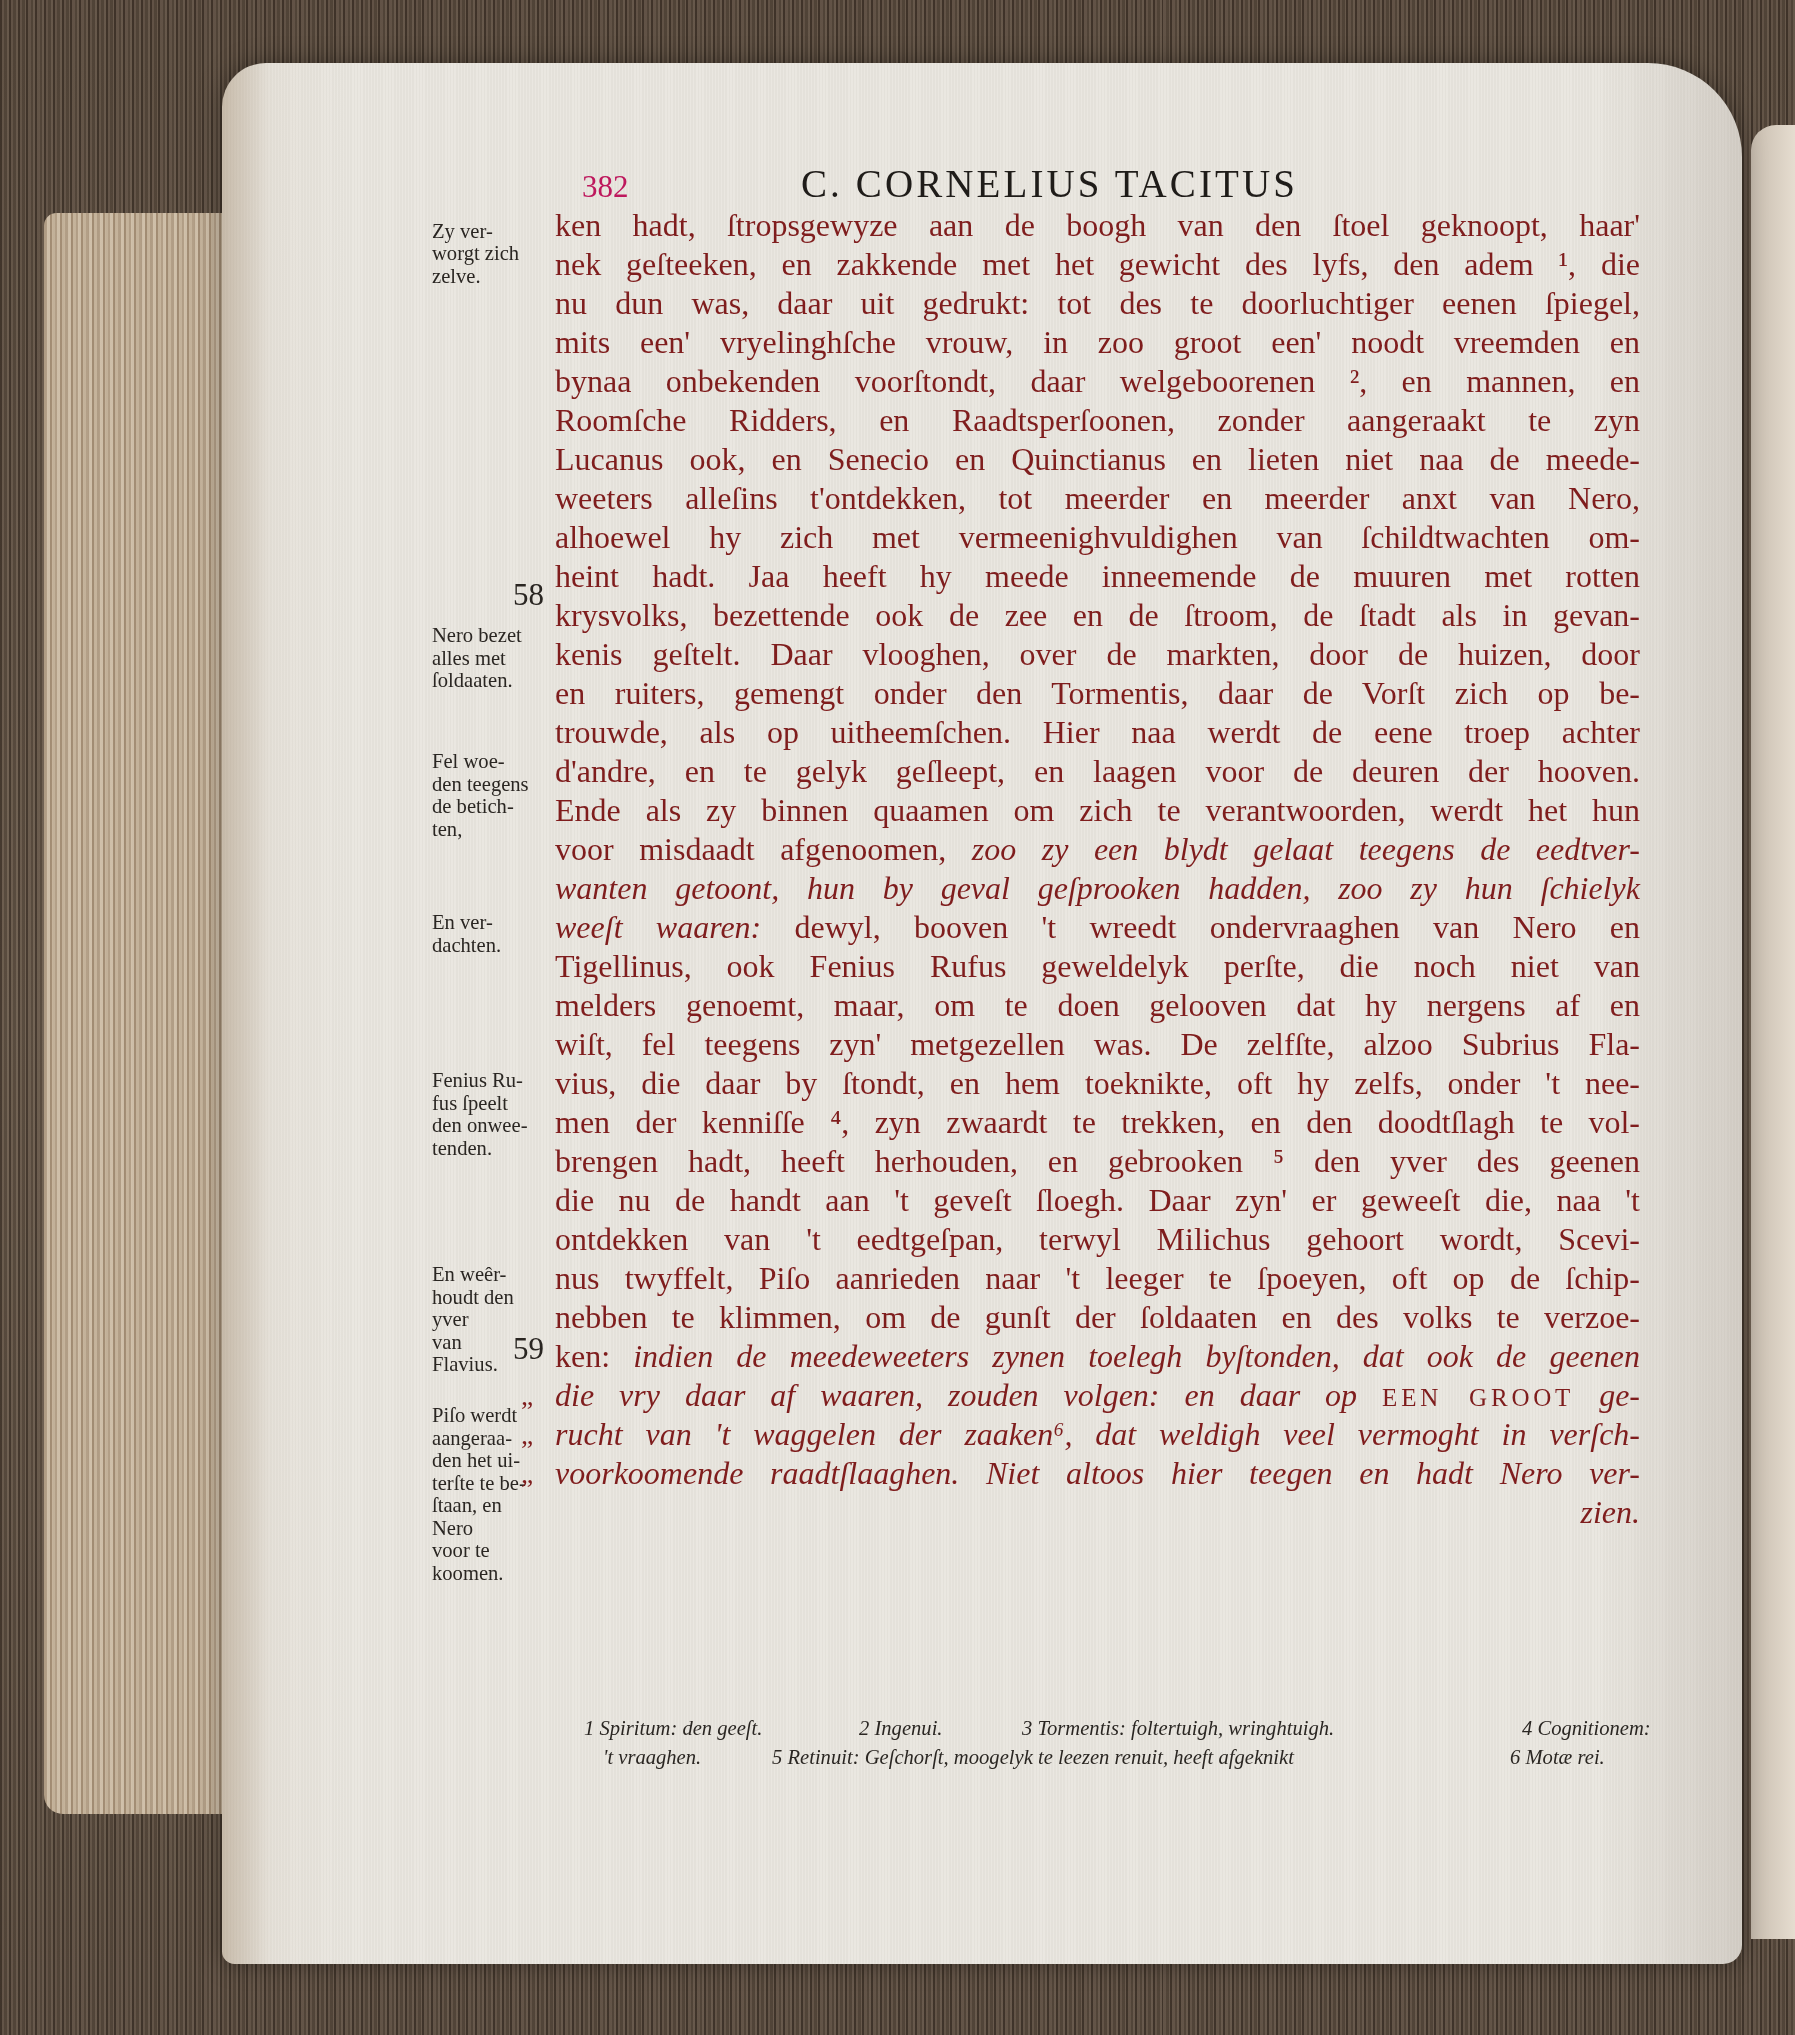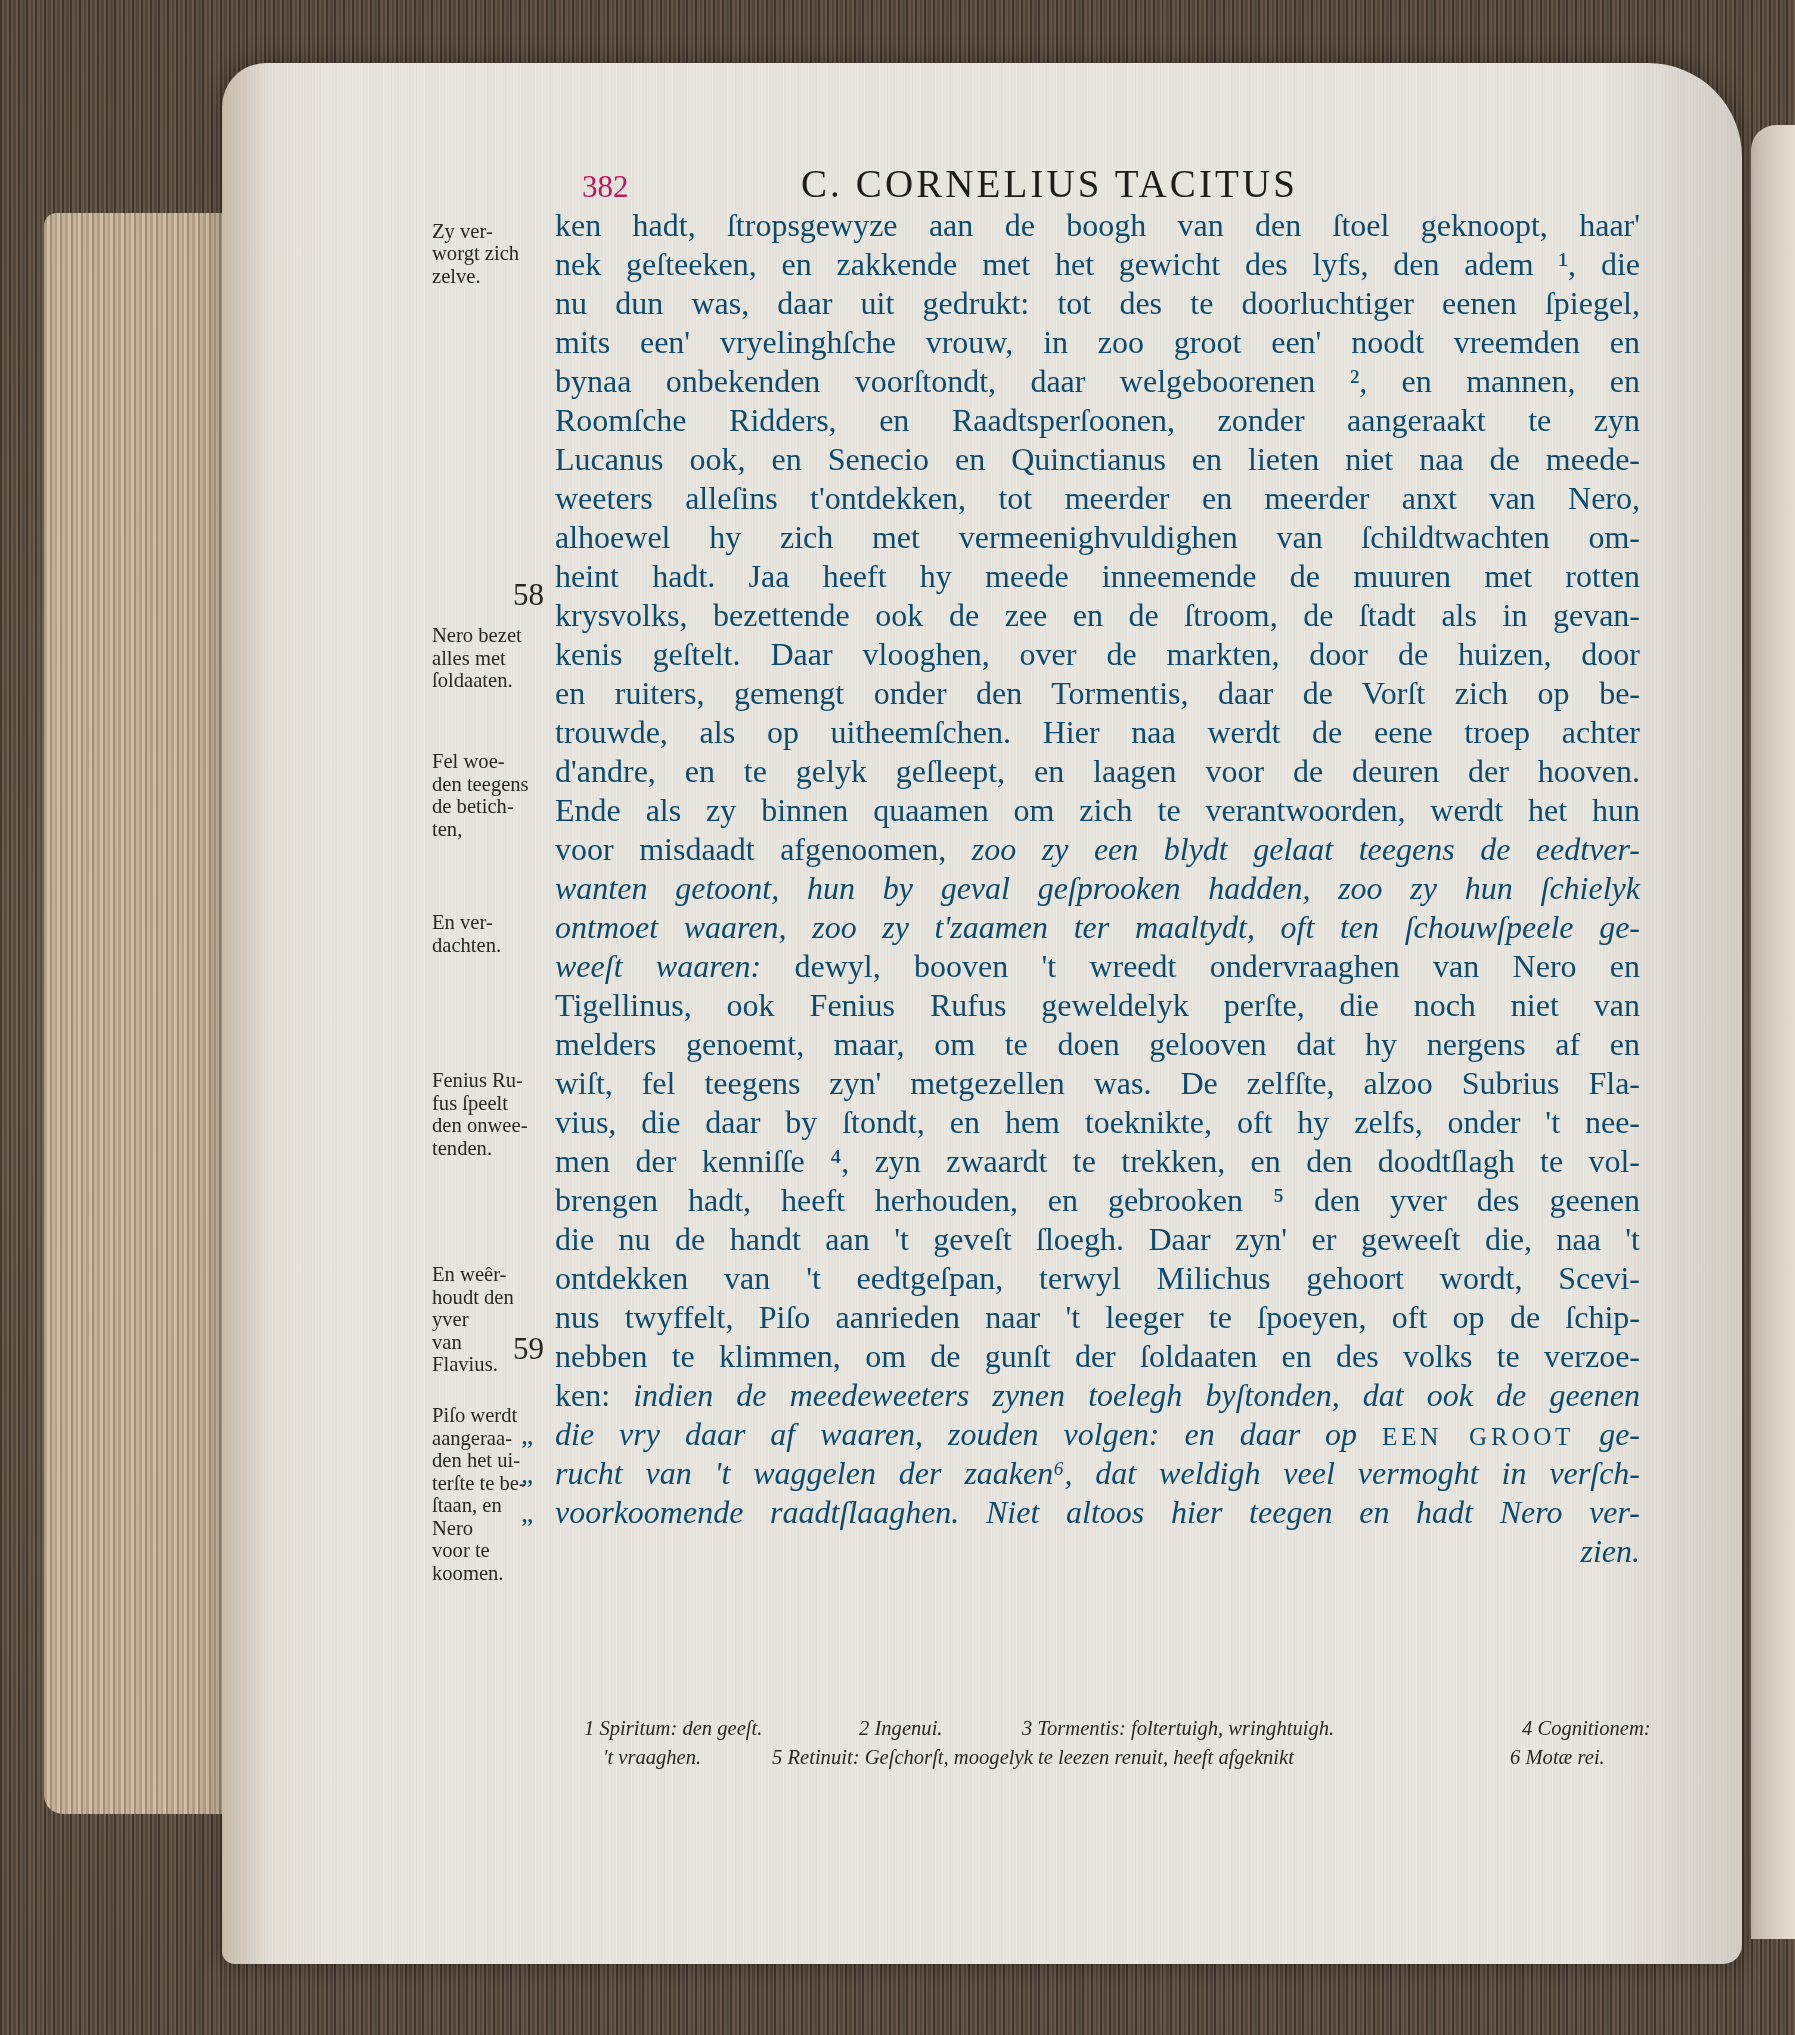--- a/index.html
+++ b/index.html
@@ -28,21 +28,21 @@
   .next-page {
     position:absolute; left:1751px; top:125px; width:44px; height:1814px;
     background: linear-gradient(90deg, #c7bcae, #e6ddd0);
     border-radius: 25px 0 0 0;
   }
   .running-head { position:absolute; left:566px; top:161px; width:1063px; height:50px; }
   .page-number { position:absolute; left:16px; top:7.5px; font-size:31px; color:#be185d; }
   .book-title { position:absolute; left:235px; top:0; font-size:39px; letter-spacing:3.1px; color:#1f1c19; }
   .body-text {
     position:absolute; left:555px; top:206px; width:1085px;
-    font-size:32px; line-height:39px; color:#0c4a6e;
+    font-size:32px; line-height:39px; color:#7f1d1d;
   }
   .line { display:block; white-space:nowrap; text-align:justify; text-align-last:justify; height:39px; overflow:visible; }
   .line.last { text-align-last:right; }
   .it { font-style:italic; }
   .sc { letter-spacing:3.8px; font-size:25px; }
   .quote-mark { position:absolute; left:-34px; font-size:27.5px; }
   .line-wrap { position:relative; }
   .margin-notes { position:absolute; left:432px; top:206px; width:138px; font-size:20.6px; line-height:22.5px; color:#2a2622; }
   .note { position:absolute; left:0; width:131px; text-align:left; }
   .note span { display:block; }
@@ -126,21 +126,20 @@
   <span class="line">krysvolks,  bezettende ook de zee en de ſtroom,  de ſtadt als in gevan-</span>
   <span class="line">kenis geſtelt.  Daar vlooghen,  over de markten,  door de huizen,  door</span>
   <span class="line">en ruiters,  gemengt onder den Tormentis,  daar de Vorſt zich op be-</span>
   <span class="line">trouwde,  als op uitheemſchen.  Hier naa werdt de eene troep achter</span>
   <span class="line">d'andre,  en te gelyk geſleept,  en laagen voor de deuren der hooven.</span>
   <span class="line">Ende als zy binnen quaamen om zich te verantwoorden,  werdt het hun</span>
   <span class="line">
     <span>voor misdaadt afgenoomen,  </span><span class="it">zoo zy een blydt gelaat teegens de eedtver-</span>
   </span>
   <span class="line it">wanten getoont,  hun by geval geſprooken hadden,  zoo zy hun ſchielyk</span>
-  <span class="line it">ontmoet waaren,  zoo zy t'zaamen ter maaltydt,  oft ten ſchouwſpeele ge-</span>
   <span class="line">
     <span class="it">weeſt waaren:</span><span>  dewyl,  booven 't wreedt ondervraaghen van Nero en</span>
   </span>
   <span class="line">Tigellinus,  ook Fenius Rufus geweldelyk perſte,  die noch niet van</span>
   <span class="line">melders genoemt,  maar,  om te doen gelooven dat hy nergens af en</span>
   <span class="line">wiſt,  fel teegens zyn' metgezellen was.  De zelfſte,  alzoo Subrius Fla-</span>
   <span class="line">vius,  die daar by ſtondt,  en hem toeknikte,  oft hy zelfs,  onder 't nee-</span>
   <span class="line">men der kenniſſe ⁴,  zyn zwaardt te trekken,  en den doodtſlagh te vol-</span>
   <span class="line">brengen hadt,  heeft herhouden,  en gebrooken ⁵ den yver des geenen</span>
   <span class="line">die nu de handt aan 't geveſt ſloegh.   Daar zyn' er geweeſt die,  naa 't</span>

